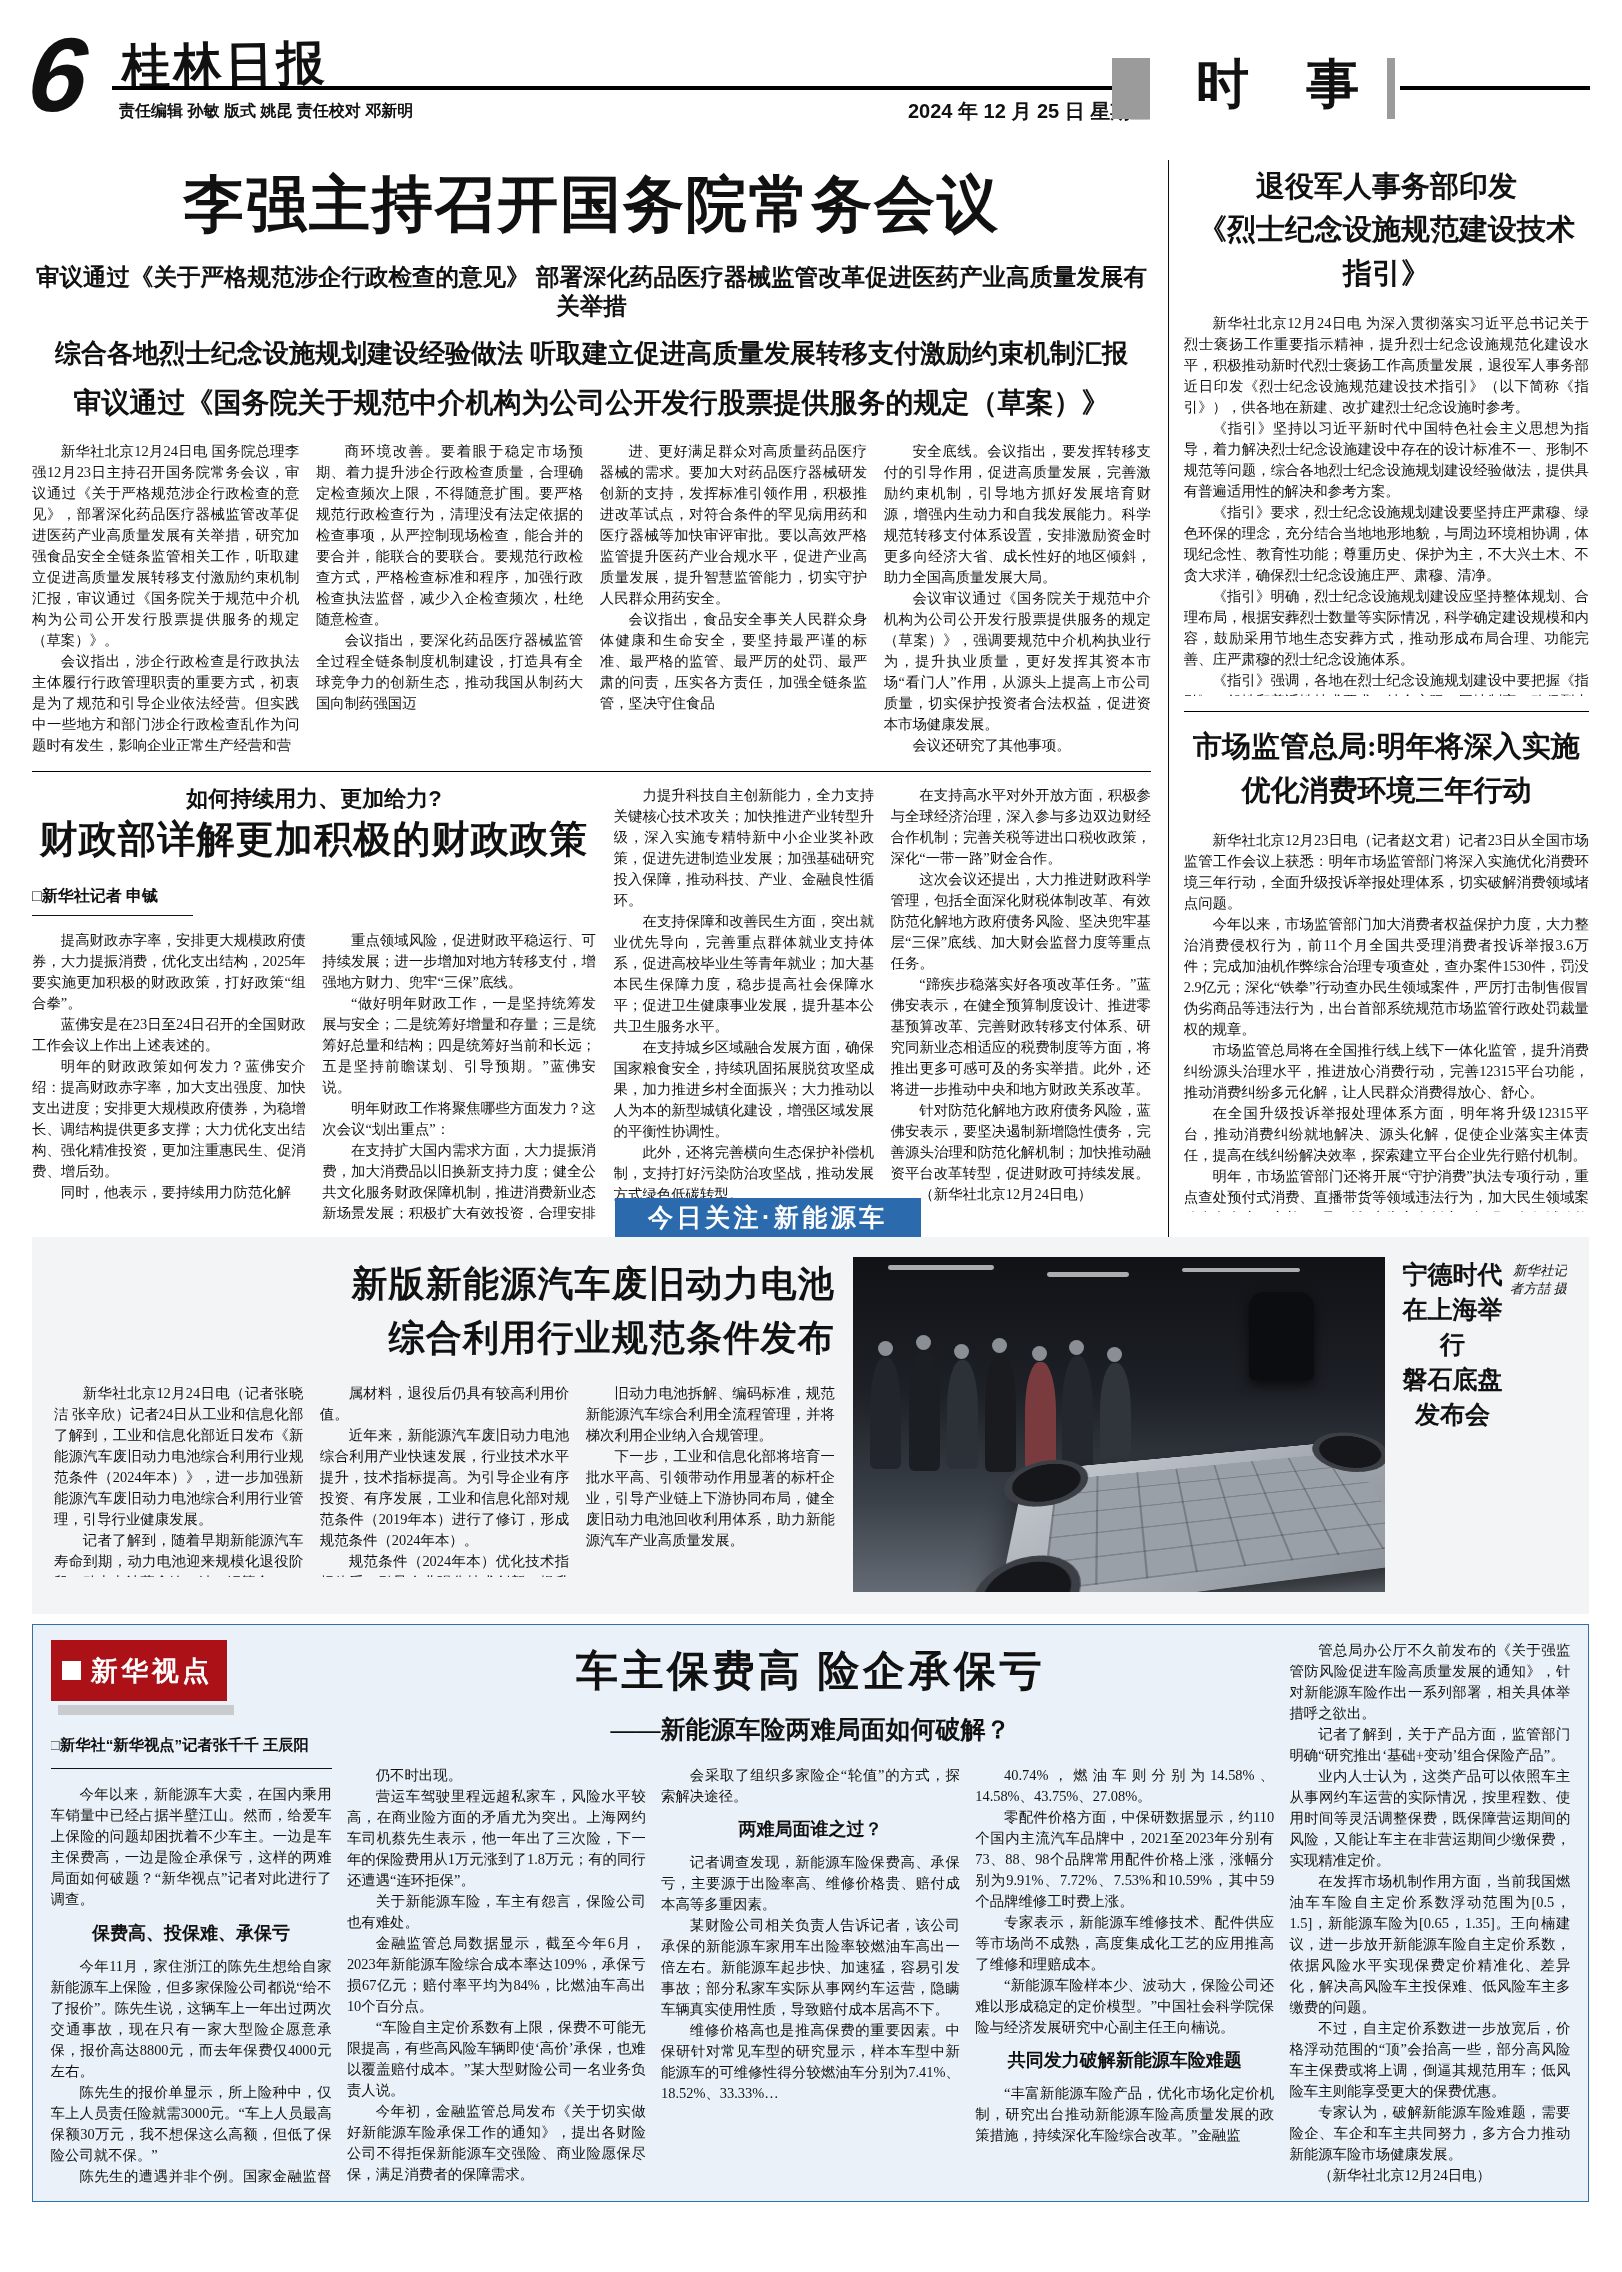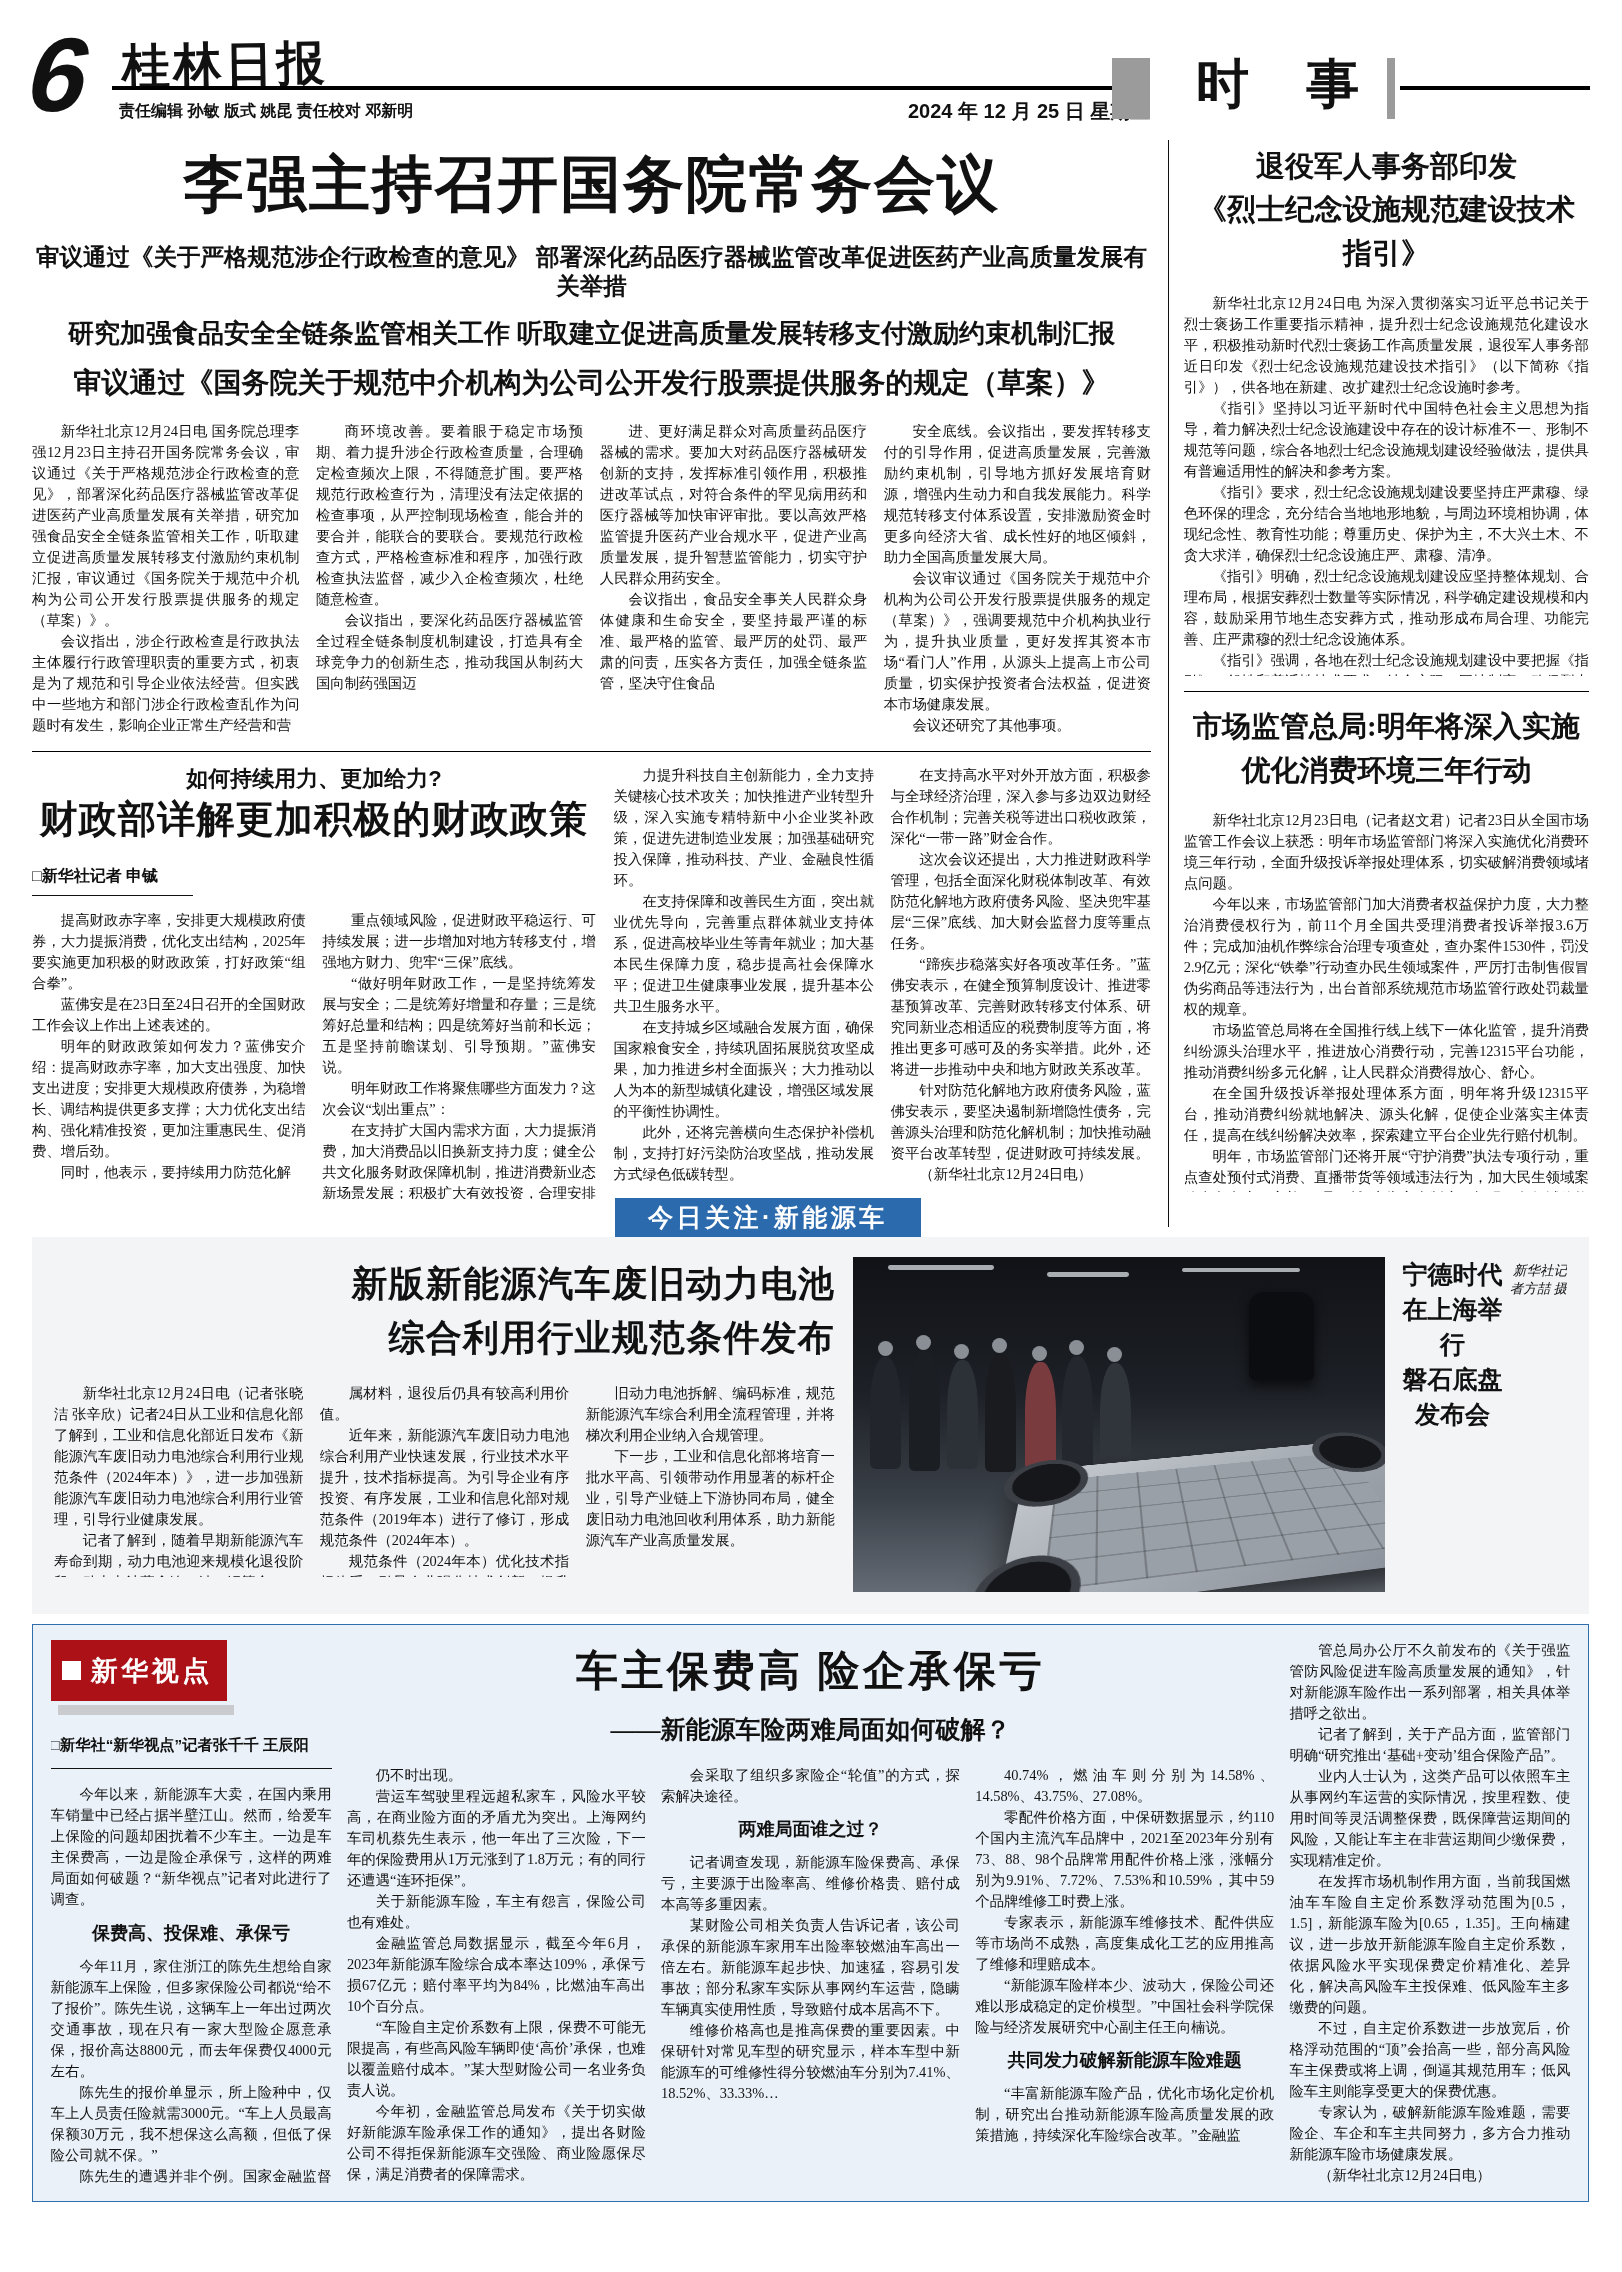--- a/index.html
+++ b/index.html
@@ -15,21 +15,21 @@
             transform:rotate(-1deg);letter-spacing:3.5px;}
   .main-rule{position:absolute;left:112px;top:86px;width:1037px;height:4.1px;background:#000;}
   .editors{position:absolute;left:119px;top:101px;font-size:16px;font-weight:bold;}
   .date-line{position:absolute;left:908px;top:98px;font-size:20px;font-weight:bold;}
   .gray-block{position:absolute;left:1112px;top:58px;width:38px;height:61px;background:#9b9b9b;}
   .section-title{position:absolute;left:1196px;top:49px;font-size:53px;font-weight:bold;letter-spacing:22px;}
   .gray-bar2{position:absolute;left:1387px;top:58px;width:8.2px;height:61px;background:#9b9b9b;}
   .right-rule{position:absolute;left:1400px;top:86px;width:190px;height:3.5px;background:#000;}
 
   
-  .top-flow{position:absolute;left:32px;top:140px;width:1557px;height:1087px;overflow:hidden;display:flex;}
+  .top-flow{position:absolute;left:32px;top:160px;width:1557px;height:1087px;overflow:hidden;display:flex;}
   .left-region{width:1119px;flex:none;}
   .right-region{flex:1;margin-left:16.5px;border-left:1.2px solid #111;padding-left:15.3px;overflow:hidden;}
 
   .lead-h1{margin-top:3.5px;text-align:center;font-size:61px;font-weight:bold;letter-spacing:1.8px;
            font-family:"Liberation Sans",sans-serif;}
   .deck{line-height:1.25;text-align:center;font-weight:bold;font-family:"Liberation Sans",sans-serif;}
   .deck1{margin-top:17.6px;font-size:23.5px;}
   .deck2{margin-top:15.3px;font-size:26px;}
   .deck3{margin-top:15.3px;font-size:28px;}
 
@@ -128,21 +128,21 @@
     <div class="section-title">时 事</div>
     <div class="gray-bar2"></div>
     <div class="right-rule"></div>
   </div>
 
   <div class="top-flow">
 
     <div class="left-region">
       <div class="lead-h1">李强主持召开国务院常务会议</div>
       <div class="deck deck1">审议通过《关于严格规范涉企行政检查的意见》  部署深化药品医疗器械监管改革促进医药产业高质量发展有关举措</div>
-      <div class="deck deck2">研究加强食品安全全链条监管相关工作  听取建立促进高质量发展转移支付激励约束机制汇报</div>
+      <div class="deck deck2">综合各地烈士纪念设施规划建设经验做法  听取建立促进高质量发展转移支付激励约束机制汇报</div>
       <div class="deck deck3">审议通过《国务院关于规范中介机构为公司公开发行股票提供服务的规定（草案）》</div>
 
       <div class="cols lead-cols body-text">
         <div class="col">
             <p>新华社北京12月24日电  国务院总理李强12月23日主持召开国务院常务会议，审议通过《关于严格规范涉企行政检查的意见》，部署深化药品医疗器械监管改革促进医药产业高质量发展有关举措，研究加强食品安全全链条监管相关工作，听取建立促进高质量发展转移支付激励约束机制汇报，审议通过《国务院关于规范中介机构为公司公开发行股票提供服务的规定（草案）》。</p>
             <p>会议指出，涉企行政检查是行政执法主体履行行政管理职责的重要方式，初衷是为了规范和引导企业依法经营。但实践中一些地方和部门涉企行政检查乱作为问题时有发生，影响企业正常生产经营和营</p>
           </div>
         <div class="col">
             <p>商环境改善。要着眼于稳定市场预期、着力提升涉企行政检查质量，合理确定检查频次上限，不得随意扩围。要严格规范行政检查行为，清理没有法定依据的检查事项，从严控制现场检查，能合并的要合并，能联合的要联合。要规范行政检查方式，严格检查标准和程序，加强行政检查执法监督，减少入企检查频次，杜绝随意检查。</p>
             <p>会议指出，要深化药品医疗器械监管全过程全链条制度机制建设，打造具有全球竞争力的创新生态，推动我国从制药大国向制药强国迈</p>

